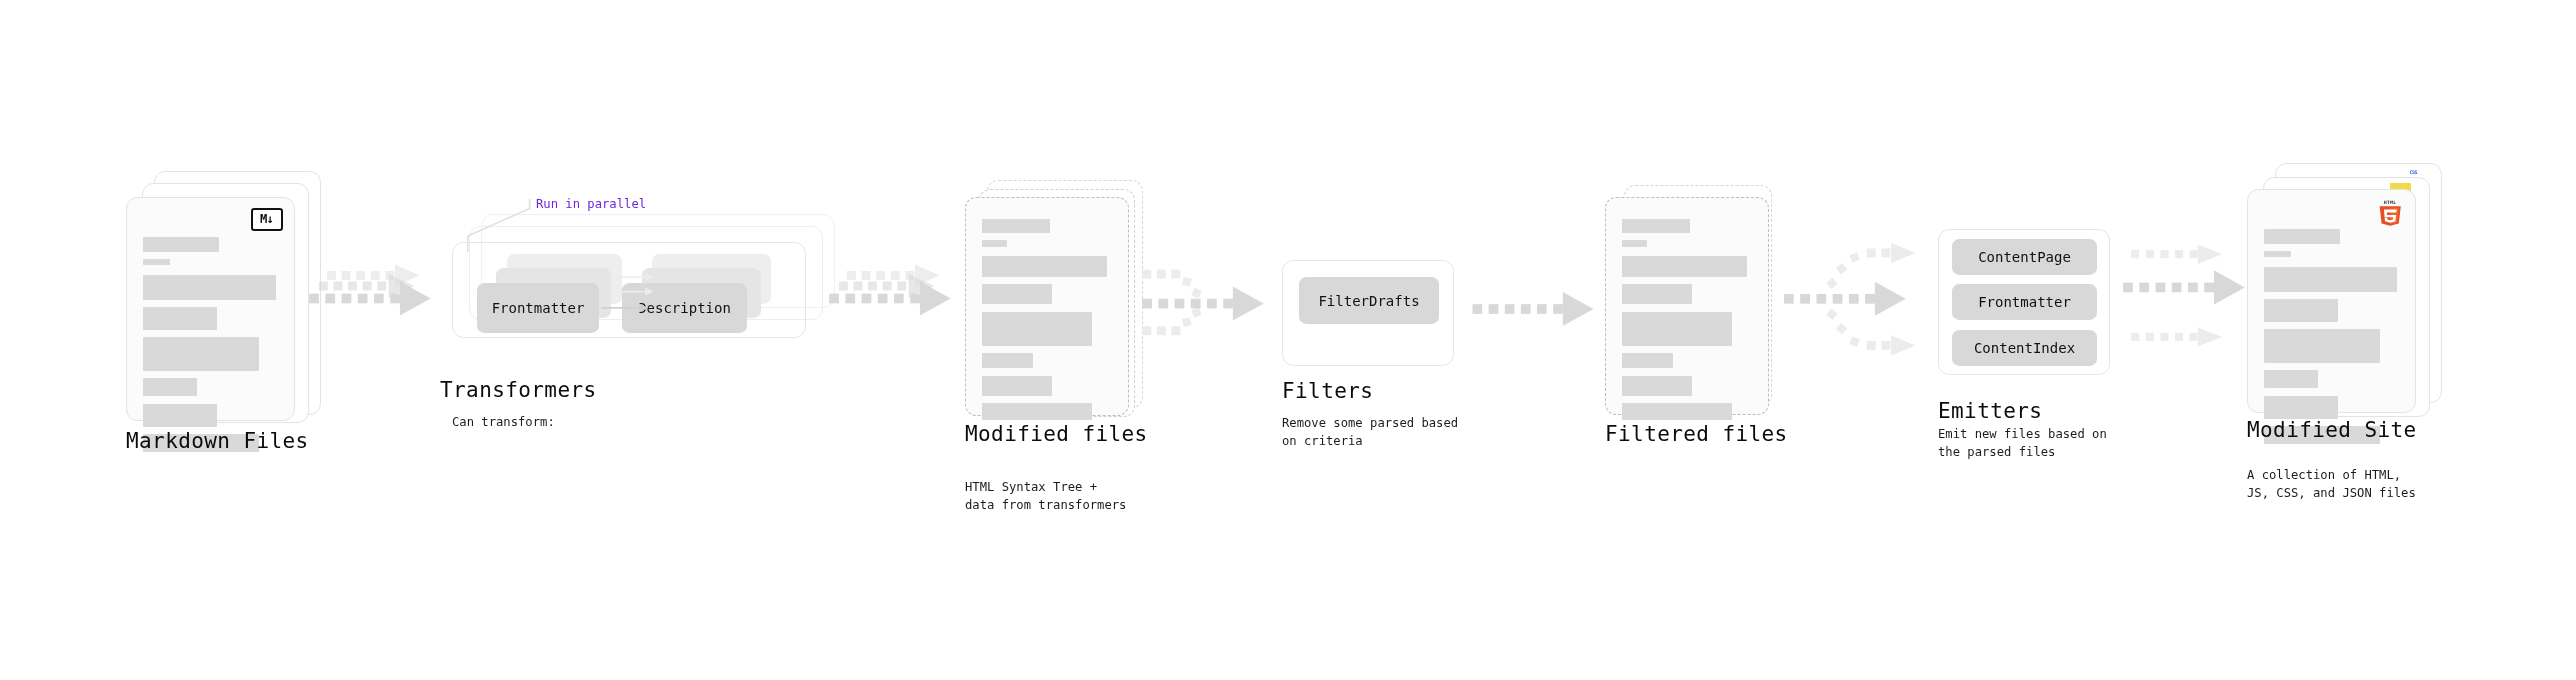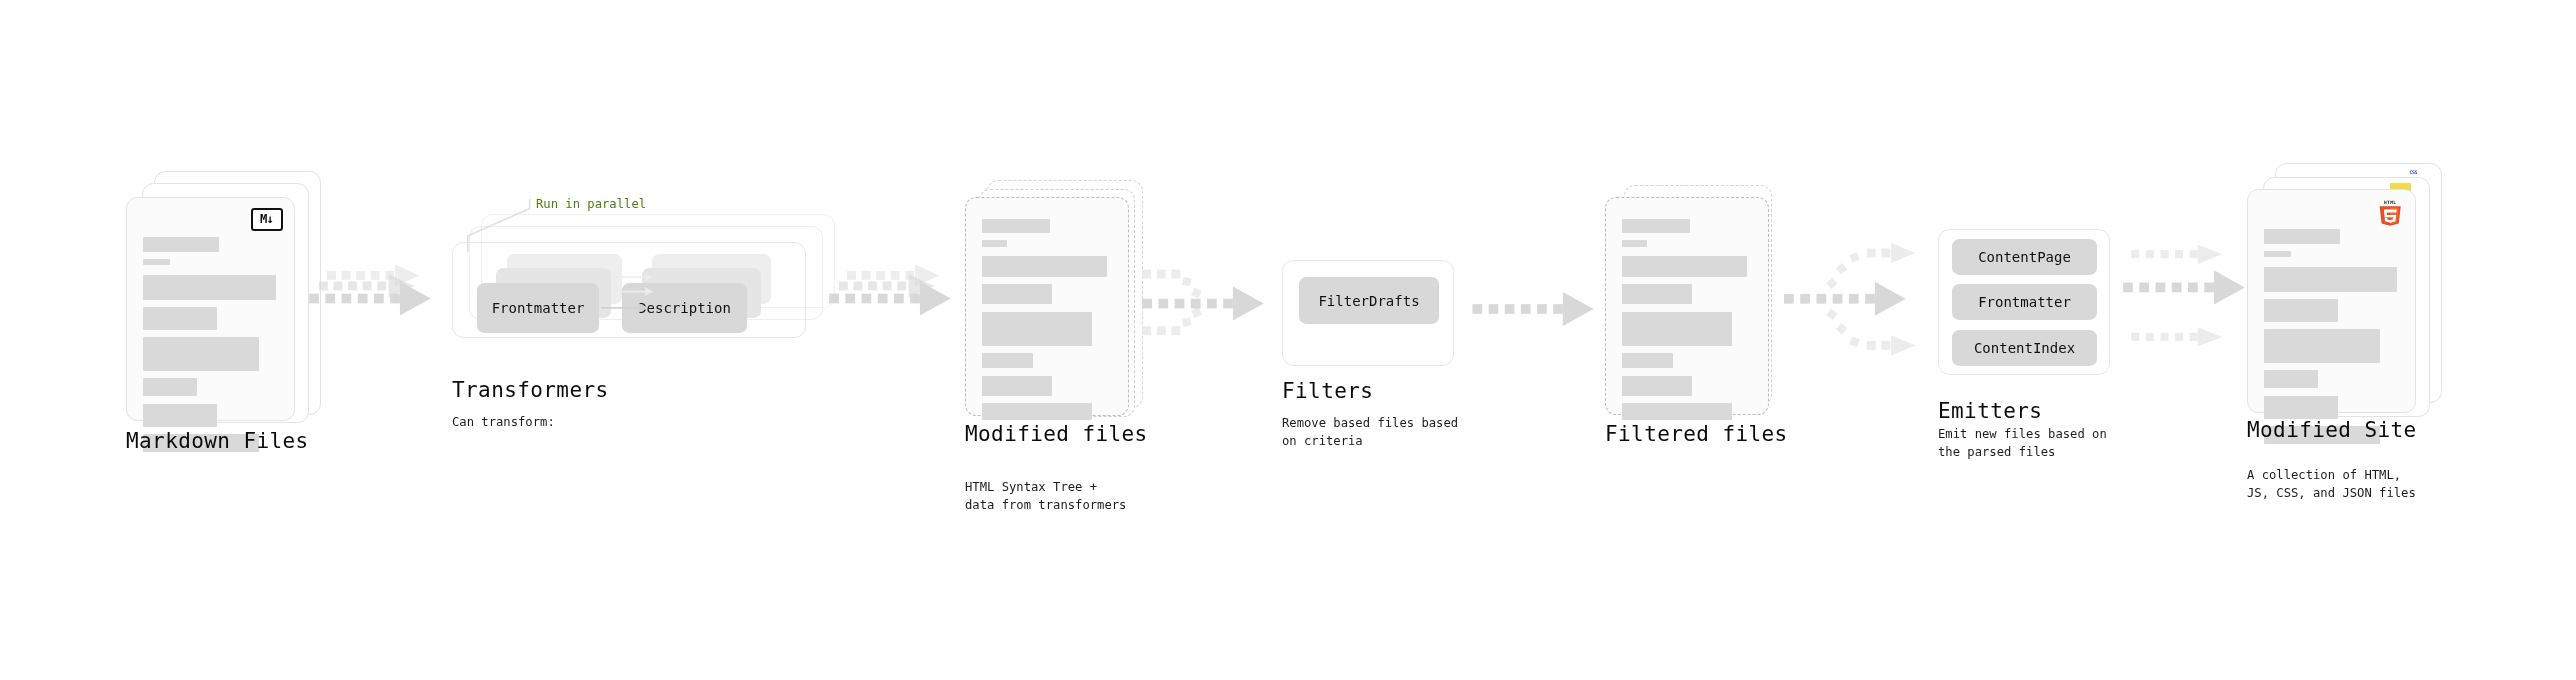--- a/index.html
+++ b/index.html
@@ -99,21 +99,21 @@
   .subtitle {
     position: absolute;
     font-size: 12.2px;
     line-height: 18px;
     color: #1d1d1d;
     white-space: pre-line;
   }
   .annotation {
     position: absolute;
     font-size: 12.2px;
-    color: #4d7c0f;
+    color: #6d28d9;
     white-space: nowrap;
   }
   .bullets {
     position: absolute;
     font-size: 12.2px;
     line-height: 18.7px;
     color: #1d1d1d;
   }
   .bullets .lead { margin-bottom: 1.6px; }
   .bullets ul { margin: 0; padding-left: 13px; list-style: none; }
@@ -204,21 +204,21 @@
       <polygon points="42,1 52,6 42,11" fill="#ececec" stroke="none"></polygon>
       <line x1="0" y1="24" x2="42" y2="24"></line>
       <polygon points="42,19 52,24 42,29" fill="#ececec" stroke="none"></polygon>
     </g>
     <g stroke="#d0d0d0" stroke-width="2" fill="none">
       <line x1="-12" y1="44" x2="34" y2="44"></line>
       <polygon points="34,38 46,44 34,50" fill="#d0d0d0" stroke="none"></polygon>
     </g>
   </svg>
 
-  <div class="title" style="left:452px; top:378px;">Transformers</div>
+  <div class="title" style="left:440px; top:378px;">Transformers</div>
   <div class="bullets" style="left:452px; top:413px;">
     <div class="lead">Can transform:</div>
   </div>
 
   <svg class="arrow-svg" style="left:829px; top:258px;" width="130" height="81" viewBox="0 0 160 100">
     <g fill="#d8d8d8" opacity="0.45">
       <rect x="22" y="16" width="11" height="11"></rect>
         <rect x="40" y="16" width="11" height="11"></rect>
       <rect x="58" y="16" width="11" height="11"></rect>
         <rect x="76" y="16" width="11" height="11"></rect>
@@ -284,21 +284,21 @@
         <rect x="60" y="38" width="12" height="12"></rect>
       <rect x="80" y="38" width="12" height="12"></rect>
         <rect x="100" y="38" width="12" height="12"></rect>
       <polygon points="112,23 150,44 112,65"></polygon>
     </g>
   </svg>
 
   <div class="group" style="left:1282px; top:260px; width:172px; height:106px;"></div>
   <div class="pill" style="left:1299px; top:277px; width:140px; height:47px;">FilterDrafts</div>
   <div class="title" style="left:1282px; top:379px;">Filters</div>
-  <div class="subtitle" style="left:1282px; top:414px;">Remove based files based
+  <div class="subtitle" style="left:1282px; top:414px;">Remove some parsed based
 on criteria</div>
 
   <svg class="arrow-svg" style="left:1472px; top:288px;" width="122" height="50" viewBox="0 0 150 62">
     <g fill="#d8d8d8">
       <rect x="0" y="20" width="12" height="12"></rect>
         <rect x="20" y="20" width="12" height="12"></rect>
       <rect x="40" y="20" width="12" height="12"></rect>
         <rect x="60" y="20" width="12" height="12"></rect>
       <rect x="80" y="20" width="12" height="12"></rect>
         <rect x="100" y="20" width="12" height="12"></rect>

